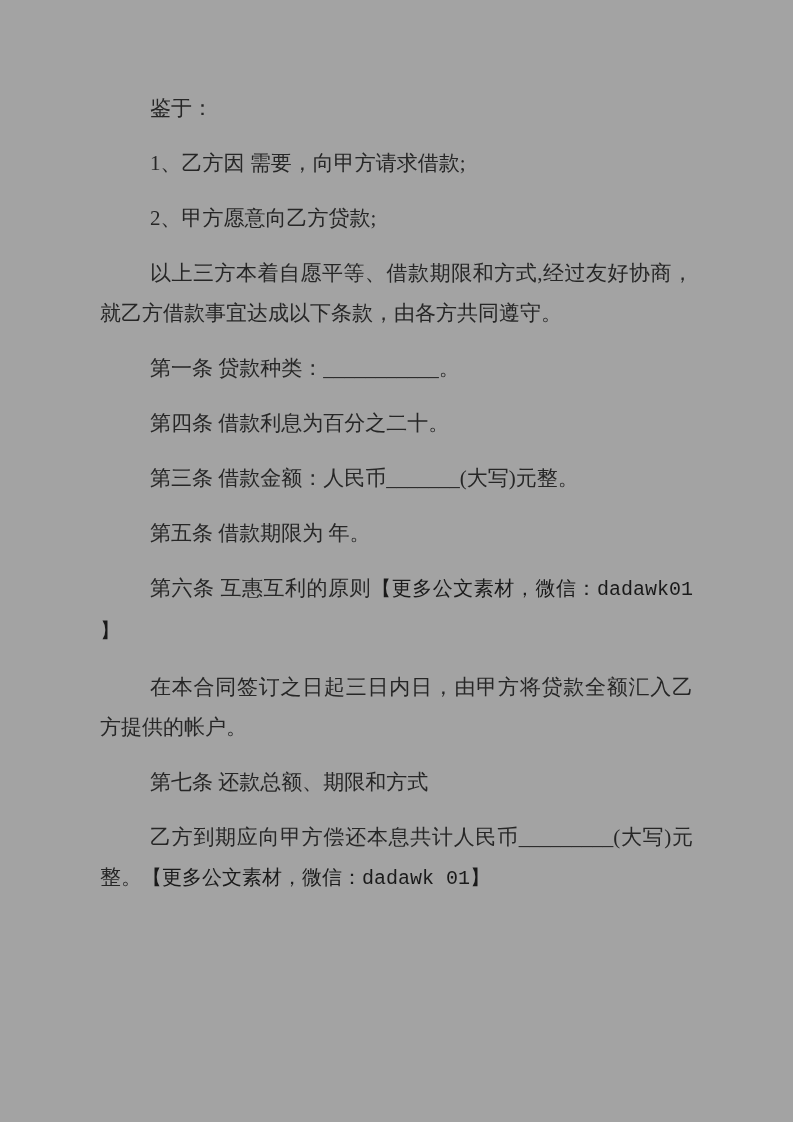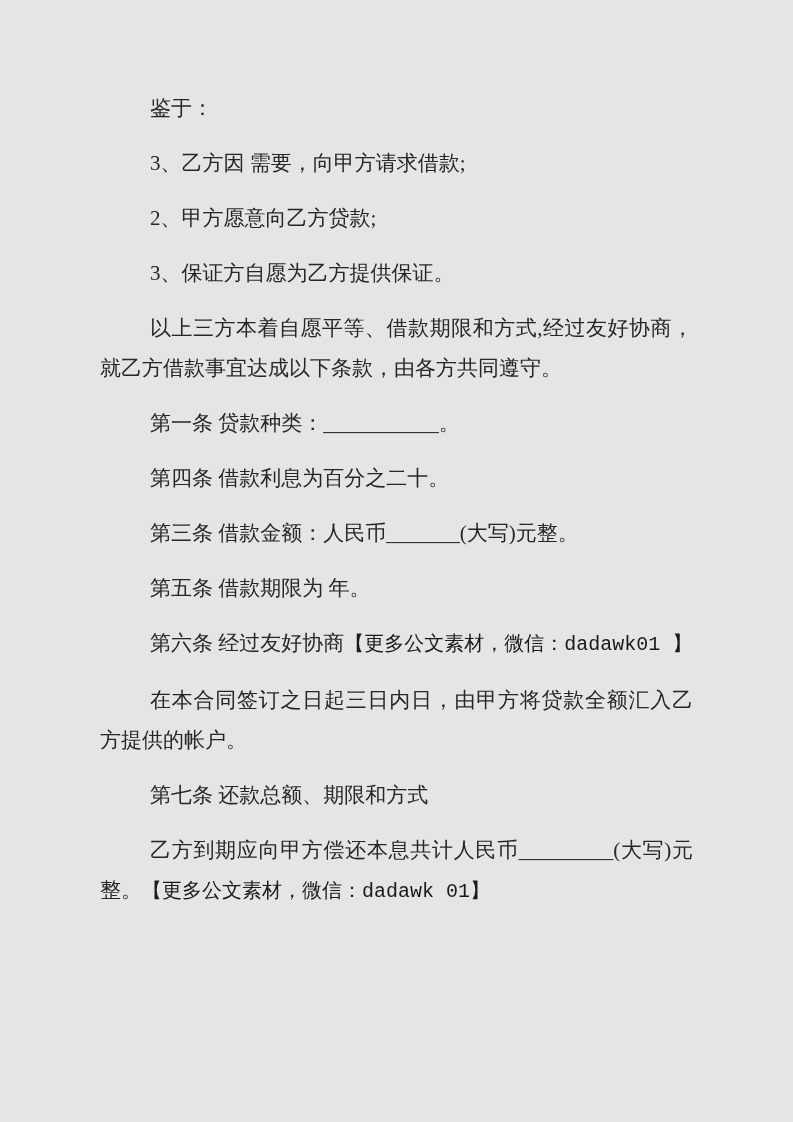--- a/index.html
+++ b/index.html
@@ -5,21 +5,21 @@
   html, body {
     margin: 0;
     padding: 0;
     background: #ffffff;
   }
   .page {
     position: relative;
     width: 793px;
     height: 1122px;
     margin: 0 auto;
-    background: #e5e5e5;
+    background: #a3a3a3;
     box-sizing: border-box;
     padding: 88px 100px 0 100px;
     overflow: hidden;
     font-family: "Liberation Serif", "DejaVu Serif", serif;
     color: #262626;
   }
   .para {
     margin: 0 0 15px 0;
     font-size: 21px;
     line-height: 40px;
@@ -36,38 +36,37 @@
     color: #1a1a1a;
   }
 </style>
 </head>
 <body>
 
 <div class="page">
 
   <p class="para"><span>鉴于：</span></p>
 
-  <p class="para"><span>3、乙方因 需要，向甲方请求借款;</span></p>
+  <p class="para"><span>1、乙方因 需要，向甲方请求借款;</span></p>
 
   <p class="para"><span>2、甲方愿意向乙方贷款;</span></p>
 
-  <p class="para"><span>3、保证方自愿为乙方提供保证。</span></p>
 
   <p class="para"><span>以上三方本着自愿平等、借款期限和方式,经过友好协商，就乙方借款事宜达成以下条款，由各方共同遵守。</span></p>
 
   <p class="para"><span>第一条 贷款种类：___________。</span></p>
 
 
   <p class="para"><span>第四条 借款利息为百分之二十。</span></p>
 
   <p class="para"><span>第三条 借款金额：人民币_______(大写)元整。</span></p>
 
   <p class="para"><span>第五条 借款期限为 年。</span></p>
 
-  <p class="para"><span>第六条 经过友好协商</span><span class="watermark">【更多公文素材，微信：dadawk01 】</span></p>
+  <p class="para"><span>第六条 互惠互利的原则</span><span class="watermark">【更多公文素材，微信：dadawk01 】</span></p>
 
   <p class="para"><span>在本合同签订之日起三日内日，由甲方将贷款全额汇入乙方提供的帐户。</span></p>
 
   <p class="para"><span>第七条 还款总额、期限和方式</span></p>
 
   <p class="para"><span>乙方到期应向甲方偿还本息共计人民币_________(大写)元整。</span><span class="watermark">【更多公文素材，微信：dadawk 01】</span></p>
 
 </div>
 
 </body></html>

